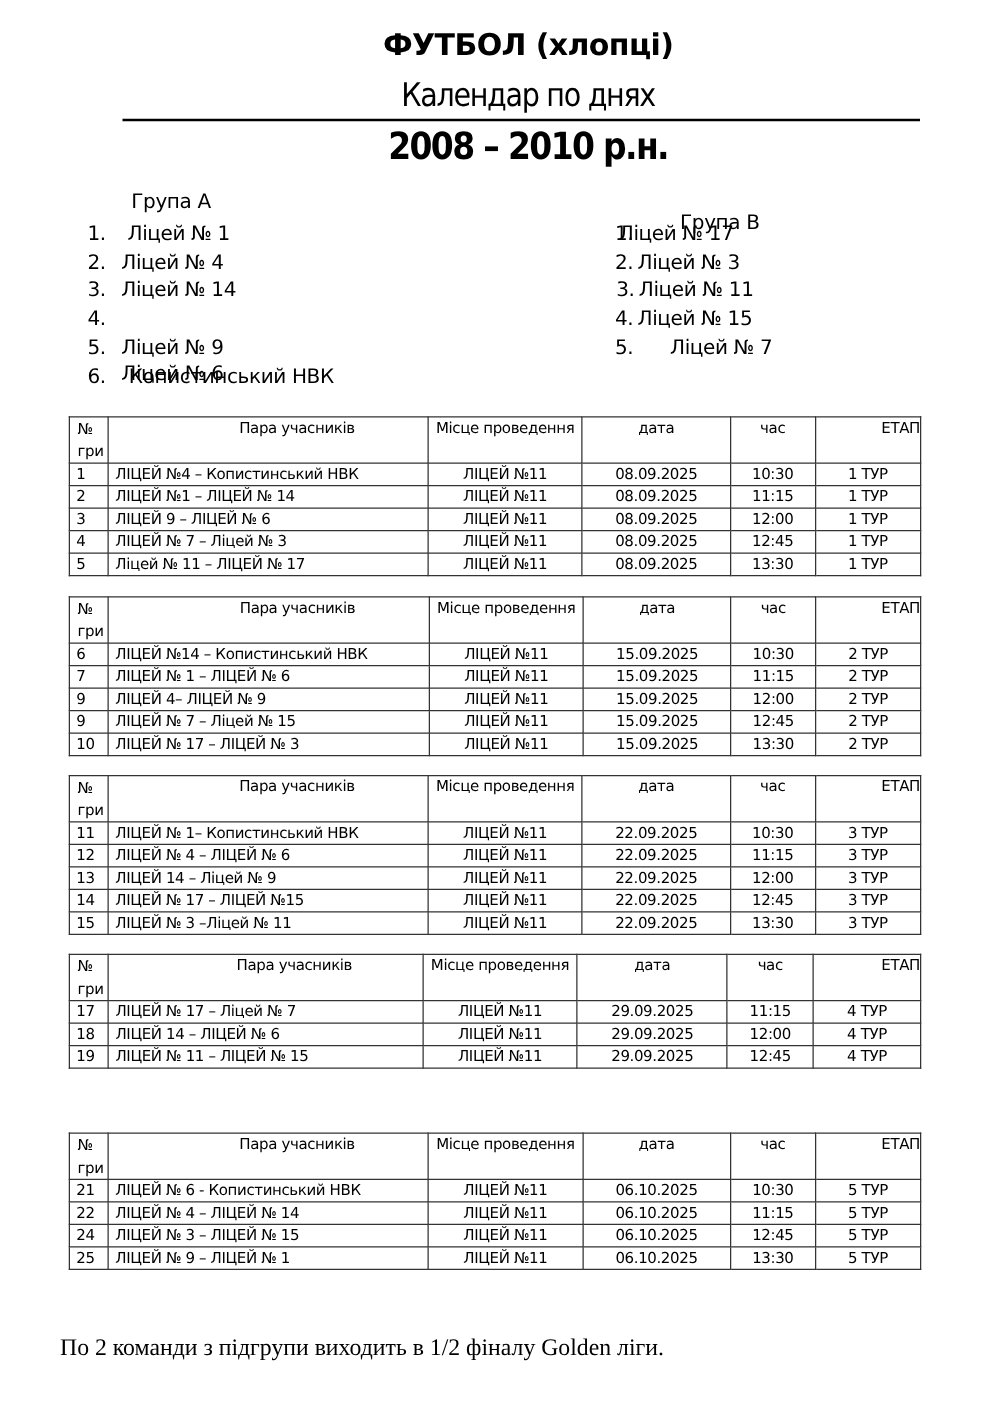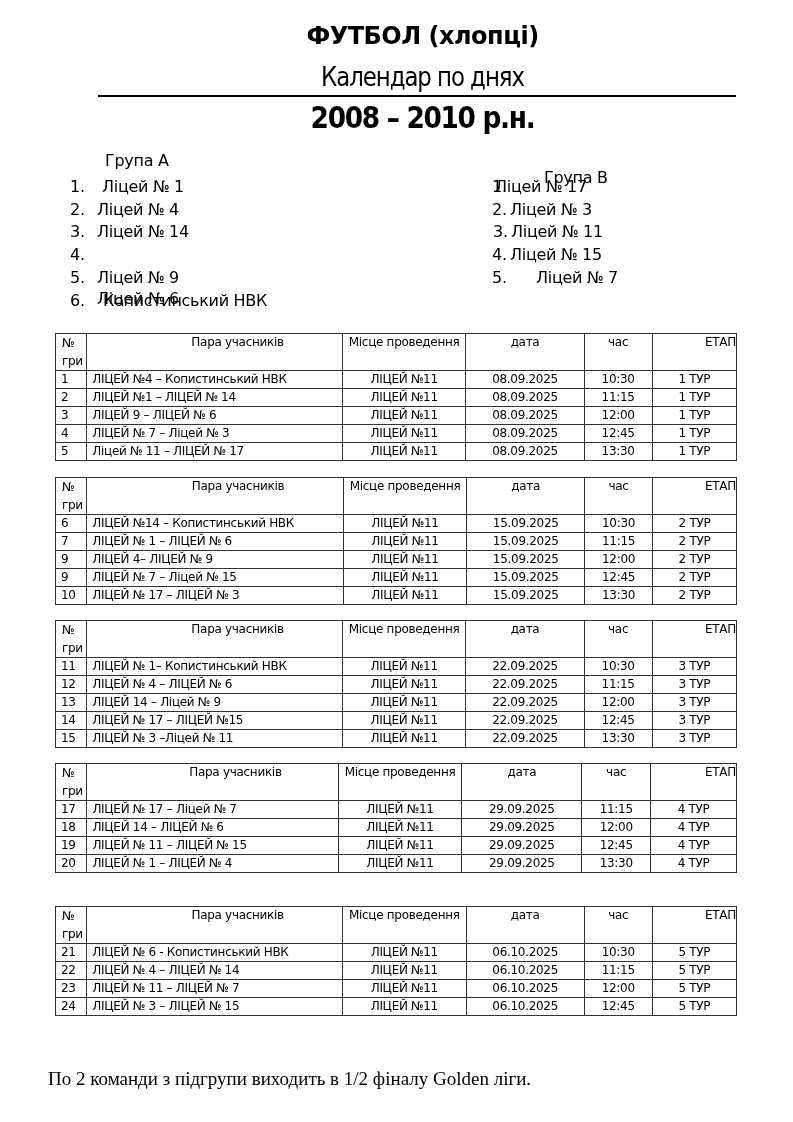--- a/index.html
+++ b/index.html
@@ -259,28 +259,20 @@
         <td class="c5">4 ТУР</td>
       </tr>
   <tr>
         <td class="c0">19</td>
         <td class="c1">ЛІЦЕЙ № 11 – ЛІЦЕЙ № 15</td>
         <td class="c2">ЛІЦЕЙ №11</td>
         <td class="c3">29.09.2025</td>
         <td class="c4">12:45</td>
         <td class="c5">4 ТУР</td>
       </tr>
-  <tr>
-        <td class="c0">20</td>
-        <td class="c1">ЛІЦЕЙ № 1 – ЛІЦЕЙ № 4</td>
-        <td class="c2">ЛІЦЕЙ №11</td>
-        <td class="c3">29.09.2025</td>
-        <td class="c4">13:30</td>
-        <td class="c5">4 ТУР</td>
-      </tr>
 </tbody>
   </table>
 
 <table class="sched" style="top:906px;">
   <tbody>
       <tr>
     <th class="c0"><span>№</span><br><span>гри</span></th>
     <th class="c1">Пара учасників</th>
     <th class="c2">Місце проведення</th>
     <th class="c3">дата</th>
@@ -297,31 +289,31 @@
       </tr>
   <tr>
         <td class="c0">22</td>
         <td class="c1">ЛІЦЕЙ № 4 – ЛІЦЕЙ № 14</td>
         <td class="c2">ЛІЦЕЙ №11</td>
         <td class="c3">06.10.2025</td>
         <td class="c4">11:15</td>
         <td class="c5">5 ТУР</td>
       </tr>
   <tr>
-        <td class="c0">23</td>
-        <td class="c1">ЛІЦЕЙ № 11 – ЛІЦЕЙ № 7</td>
-        <td class="c2">ЛІЦЕЙ №11</td>
-        <td class="c3">06.10.2025</td>
-        <td class="c4">12:00</td>
-        <td class="c5">5 ТУР</td>
-      </tr>
-  <tr>
         <td class="c0">24</td>
         <td class="c1">ЛІЦЕЙ № 3 – ЛІЦЕЙ № 15</td>
         <td class="c2">ЛІЦЕЙ №11</td>
         <td class="c3">06.10.2025</td>
         <td class="c4">12:45</td>
         <td class="c5">5 ТУР</td>
       </tr>
+  <tr>
+        <td class="c0">25</td>
+        <td class="c1">ЛІЦЕЙ № 9 – ЛІЦЕЙ № 1</td>
+        <td class="c2">ЛІЦЕЙ №11</td>
+        <td class="c3">06.10.2025</td>
+        <td class="c4">13:30</td>
+        <td class="c5">5 ТУР</td>
+      </tr>
 </tbody>
   </table>
 
 <div class="footer">По 2 команди з підгрупи виходить в 1/2 фіналу Golden ліги.</div>
 
 </body></html>

